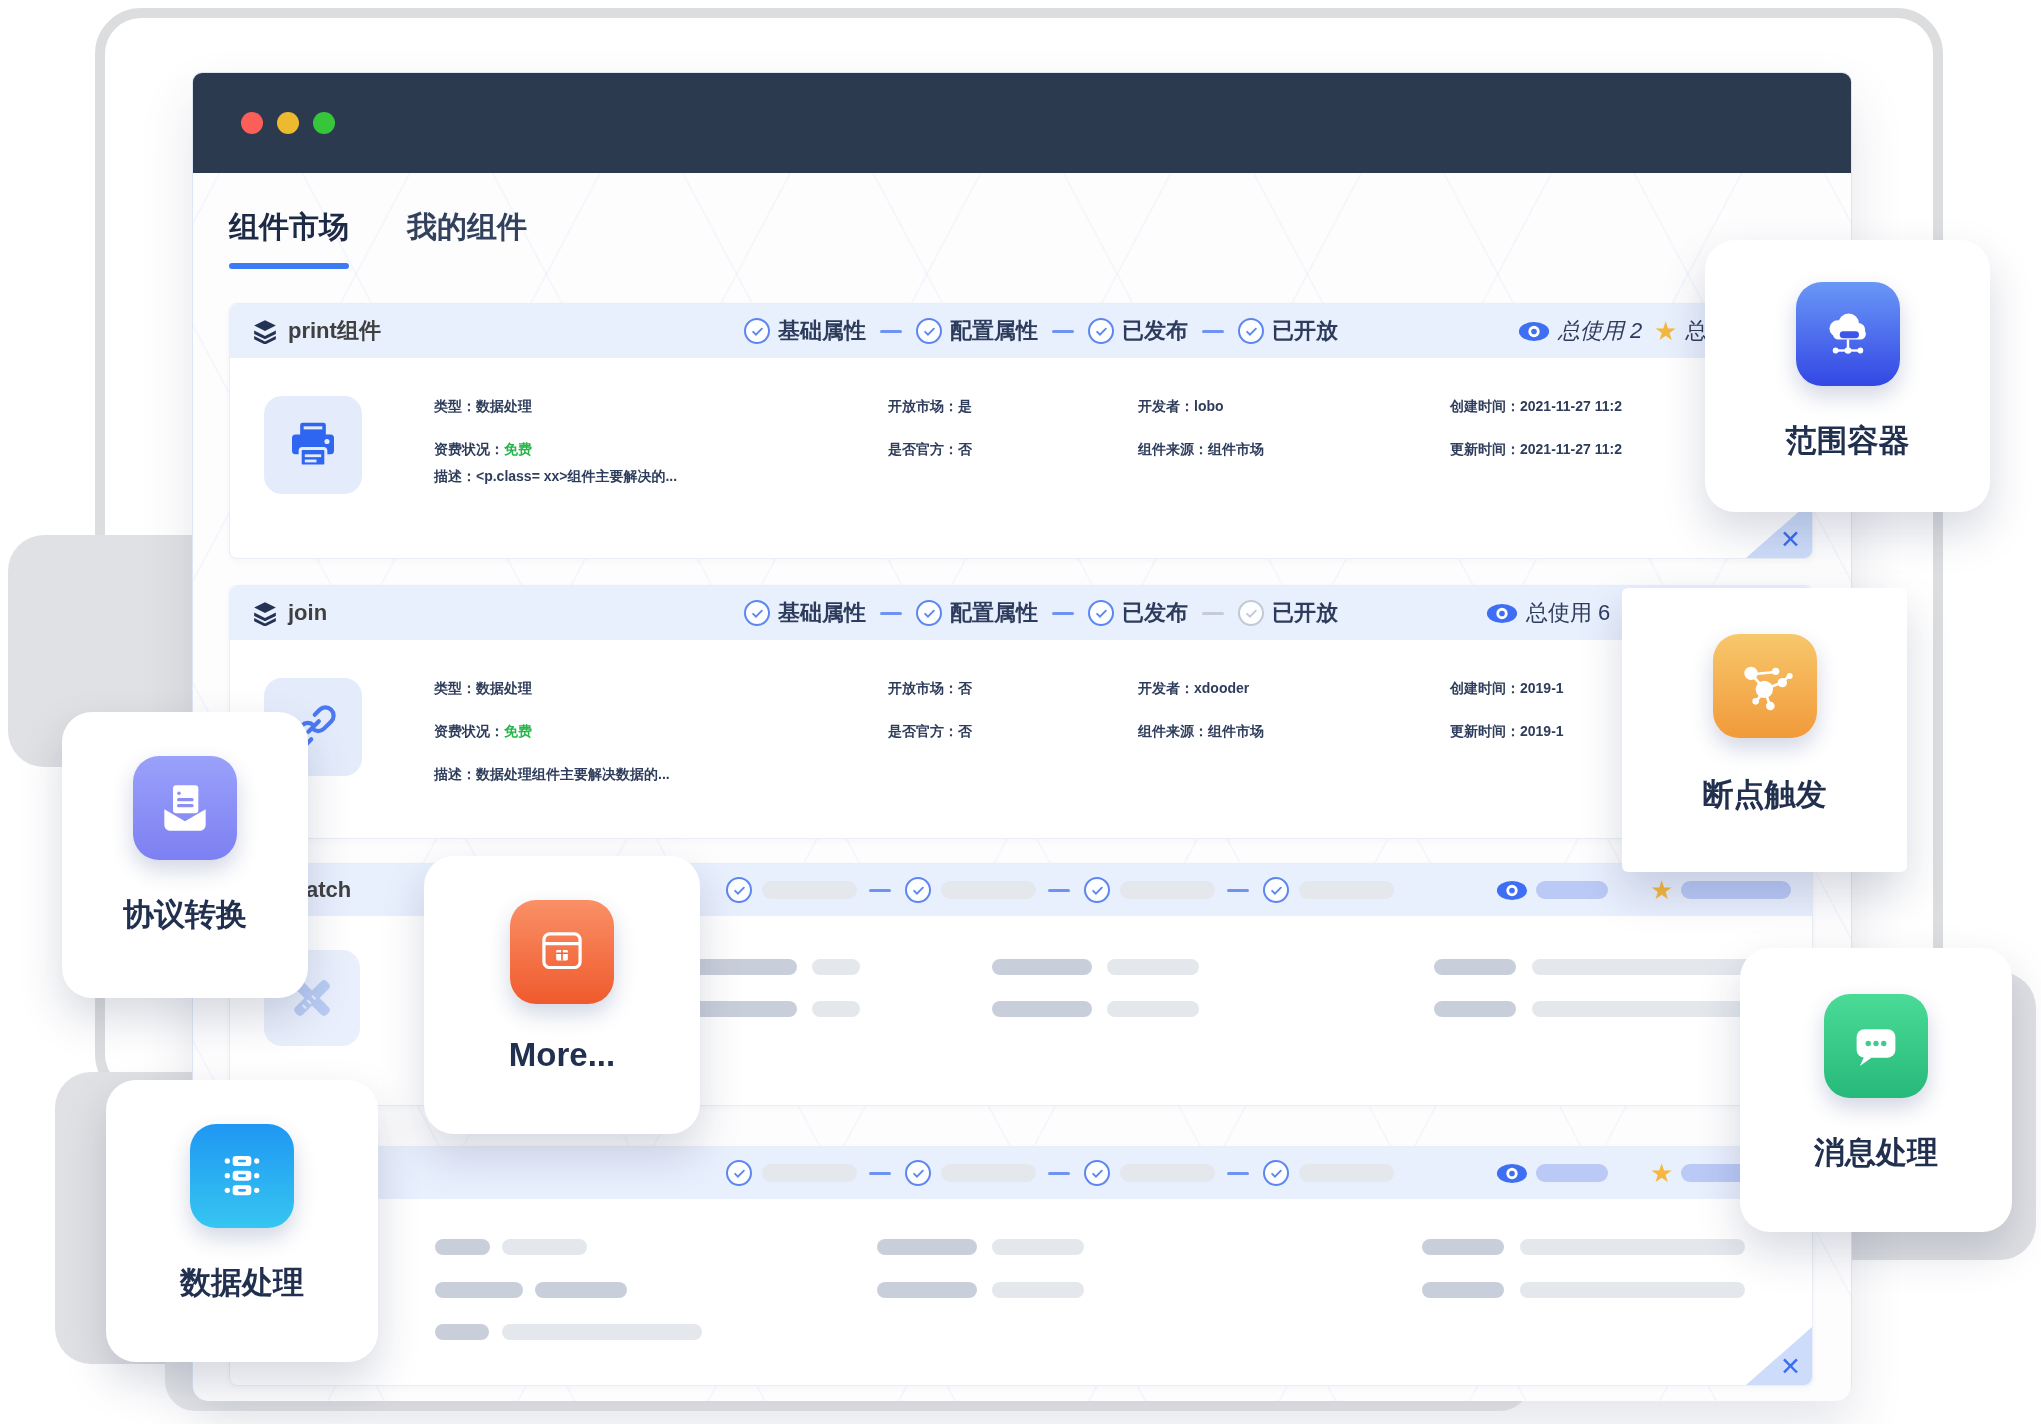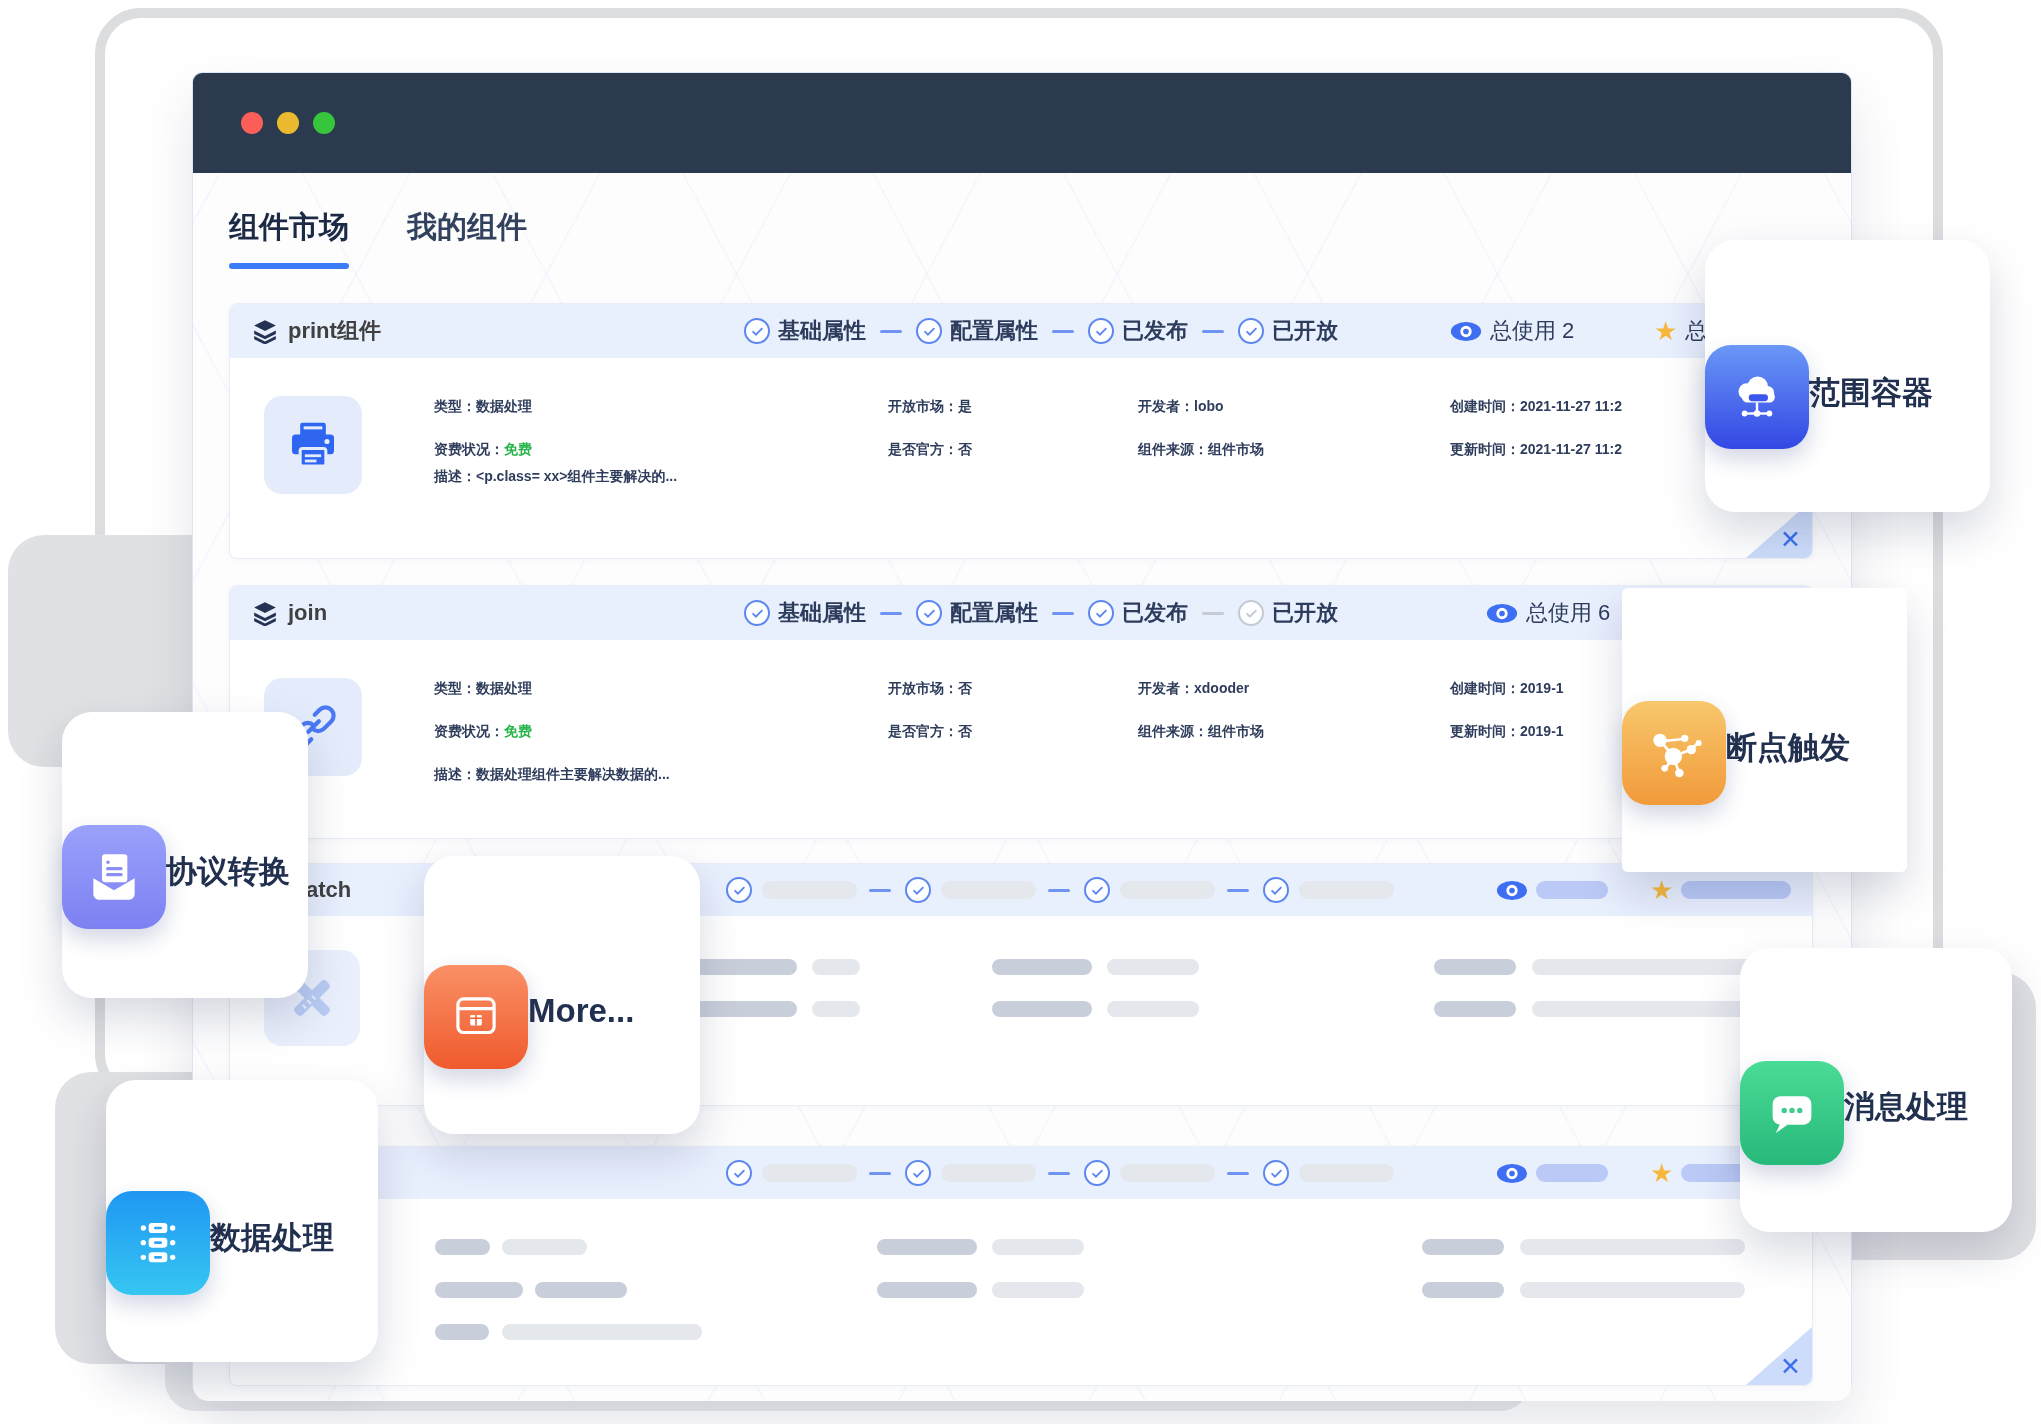--- a/index.html
+++ b/index.html
@@ -65,21 +65,21 @@
 
   
   .sk{position:absolute;height:16px;border-radius:8px;}
   .sk.d{background:#c9cfda;}
   .sk.l{background:#e4e7ec;}
   .skpill{width:95px;height:18px;border-radius:9px;background:#e4e7ec;margin:0 12px 0 10px;flex:none;}
   .skblue{height:18px;border-radius:9px;background:#bac9f6;flex:none;}
 
   
   .fcard{position:absolute;background:#fff;border-radius:30px;z-index:30;
-         box-shadow:0 20px 44px rgba(25,35,80,.17);display:flex;flex-direction:row;align-items:center;}
+         box-shadow:0 20px 44px rgba(25,35,80,.17);display:flex;flex-direction:column;align-items:center;}
   .ficon{width:104px;height:104px;border-radius:26px;display:flex;align-items:center;justify-content:center;
          box-shadow:0 10px 22px rgba(30,50,120,.20);}
   .flabel{font-size:31px;font-weight:700;color:#223050;}
 </style>
 </head>
 <body>
 
 <div class="scene">
 
   <div class="frame"></div>
@@ -138,21 +138,21 @@
               </span>
             <span class="slabel">已发布</span>
               <span class="dash"></span>
             <span class="chk">
                 <svg viewBox="0 0 24 24" width="15" height="15">
                   <path d="M5 12.5l4.5 4.5L19 7.5" fill="none" stroke="currentColor" stroke-width="3" stroke-linecap="round"></path>
                 </svg>
               </span>
             <span class="slabel">已开放</span>
           </div>
-          <div class="stat" style="left:1220px;">
+          <div class="stat" style="left:1288px;font-style:italic;">
             <svg viewBox="0 0 34 22" width="32" height="21">
               <ellipse cx="17" cy="11" rx="16" ry="10" fill="#3e6ef2"></ellipse>
                 <circle cx="17" cy="11" r="6" fill="#fff"></circle>
                 <circle cx="17" cy="11" r="3" fill="#3e6ef2"></circle>
             </svg>
             <span class="tx">总使用 2</span>
           </div>
           <div class="stat" style="left:1424px;">
             <span class="star">★</span>
             <span class="tx">总评</span>

